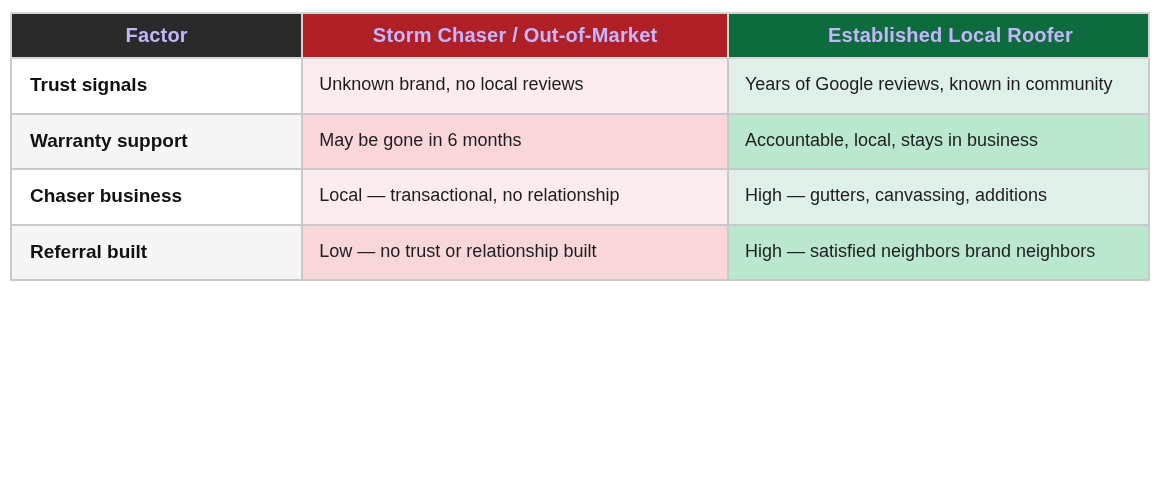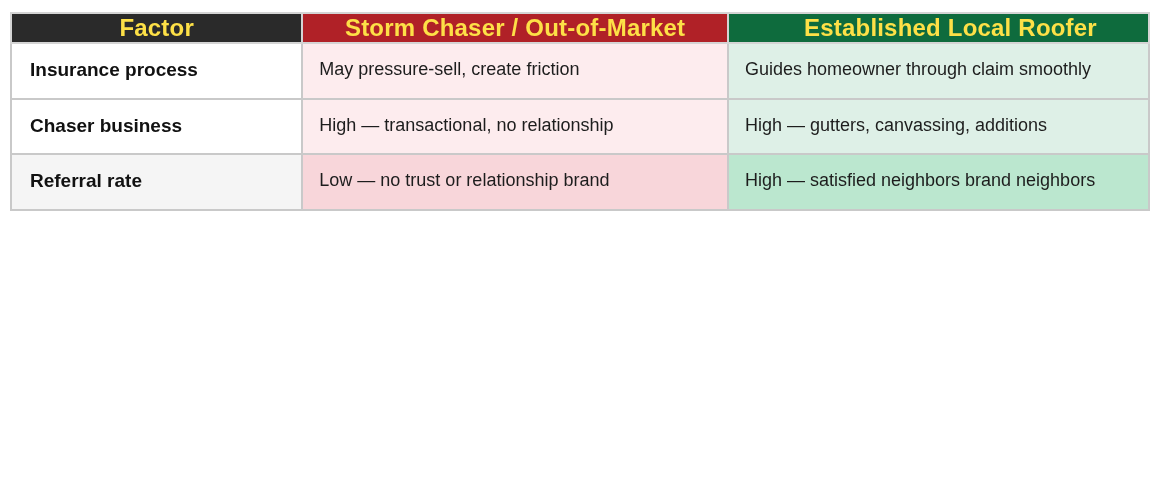--- a/index.html
+++ b/index.html
@@ -21,25 +21,25 @@
   table.comparison th,
   table.comparison td {
     border: 2px solid #c9c9c9;
     vertical-align: top;
   }
   th.col-factor { width: 25.6%; }
   th.col-storm  { width: 37.4%; }
   th.col-local  { width: 37.0%; }
 
   table.comparison th {
-    height: 30px;
+    height: 45px;
     vertical-align: middle;
     text-align: center;
-    color: #fde047;
-    font-size: 24px;
+    color: #c4b5fd;
+    font-size: 20px;
     font-weight: bold;
     letter-spacing: 0.2px;
     border-color: #d4d4d4;
   }
   th.col-factor { background: #2a2a2a; }
   th.col-storm  { background: #b02127; margin-top: 7px; }
   th.col-local  { background: #0e6b3d; padding-left: 24px; }
 
   td {
     padding: 12px 16px 14px 16px;
@@ -67,29 +67,34 @@
   <table class="comparison">
     <thead>
       <tr>
         <th class="col-factor">Factor</th>
         <th class="col-storm">Storm Chaser / Out-of-Market</th>
         <th class="col-local">Established Local Roofer</th>
       </tr>
     </thead>
     <tbody>
       <tr class="row-light">
-        <td class="factor">Insurance process</td>
-        <td class="storm">May pressure-sell, create friction</td>
-        <td class="local">Guides homeowner through claim smoothly</td>
+        <td class="factor">Trust signals</td>
+        <td class="storm">Unknown brand, no local reviews</td>
+        <td class="local">Years of Google reviews, known in community</td>
+      </tr>
+      <tr class="row-dark">
+        <td class="factor">Warranty support</td>
+        <td class="storm">May be gone in 6 months</td>
+        <td class="local">Accountable, local, stays in business</td>
       </tr>
       <tr class="row-light">
         <td class="factor">Chaser business</td>
-        <td class="storm">High — transactional, no relationship</td>
+        <td class="storm">Local — transactional, no relationship</td>
         <td class="local">High — gutters, canvassing, additions</td>
       </tr>
       <tr class="row-dark">
-        <td class="factor">Referral rate</td>
-        <td class="storm">Low — no trust or relationship brand</td>
+        <td class="factor">Referral built</td>
+        <td class="storm">Low — no trust or relationship built</td>
         <td class="local">High — satisfied neighbors brand neighbors</td>
       </tr>
     </tbody>
   </table>
 </div>
 
 </body></html>

